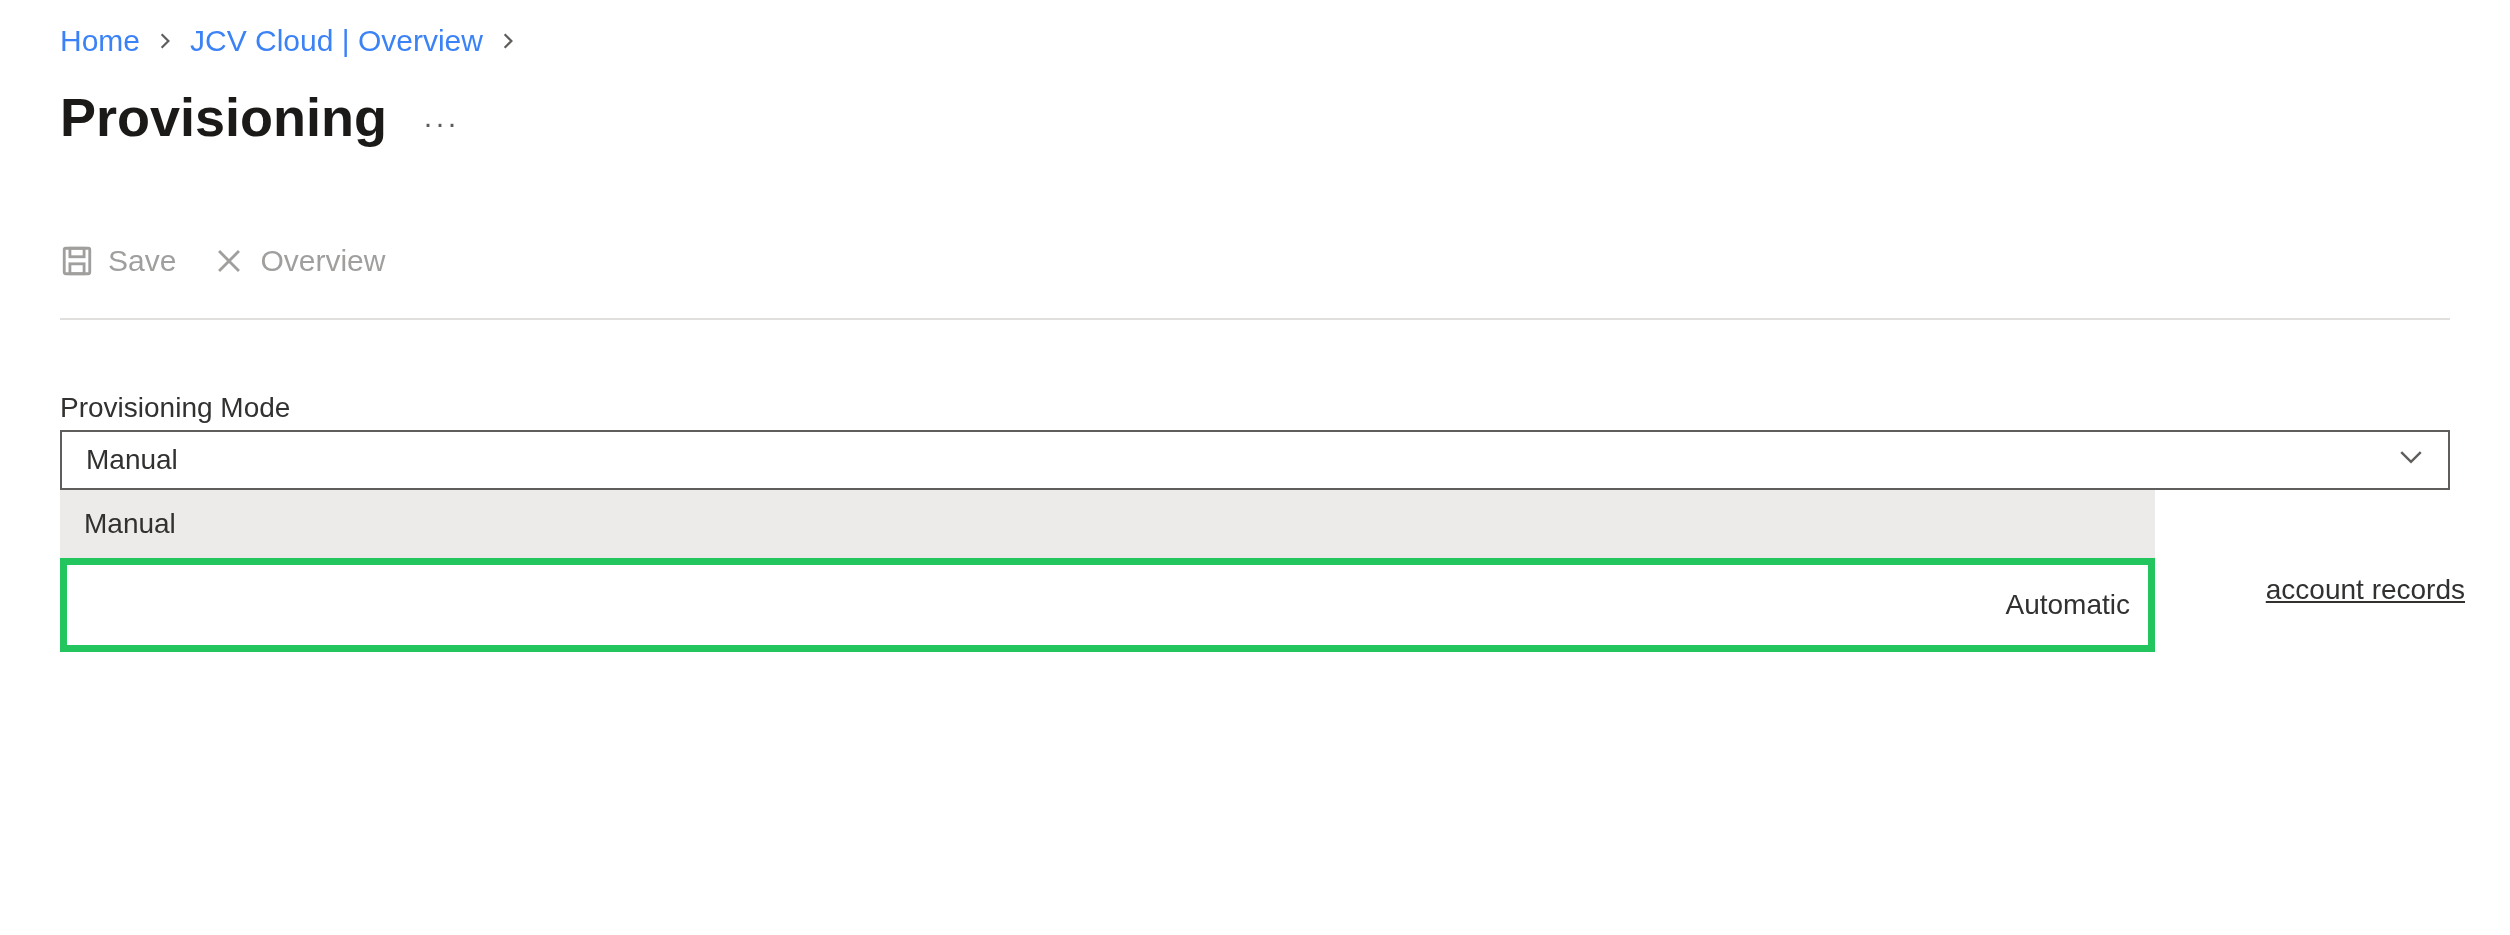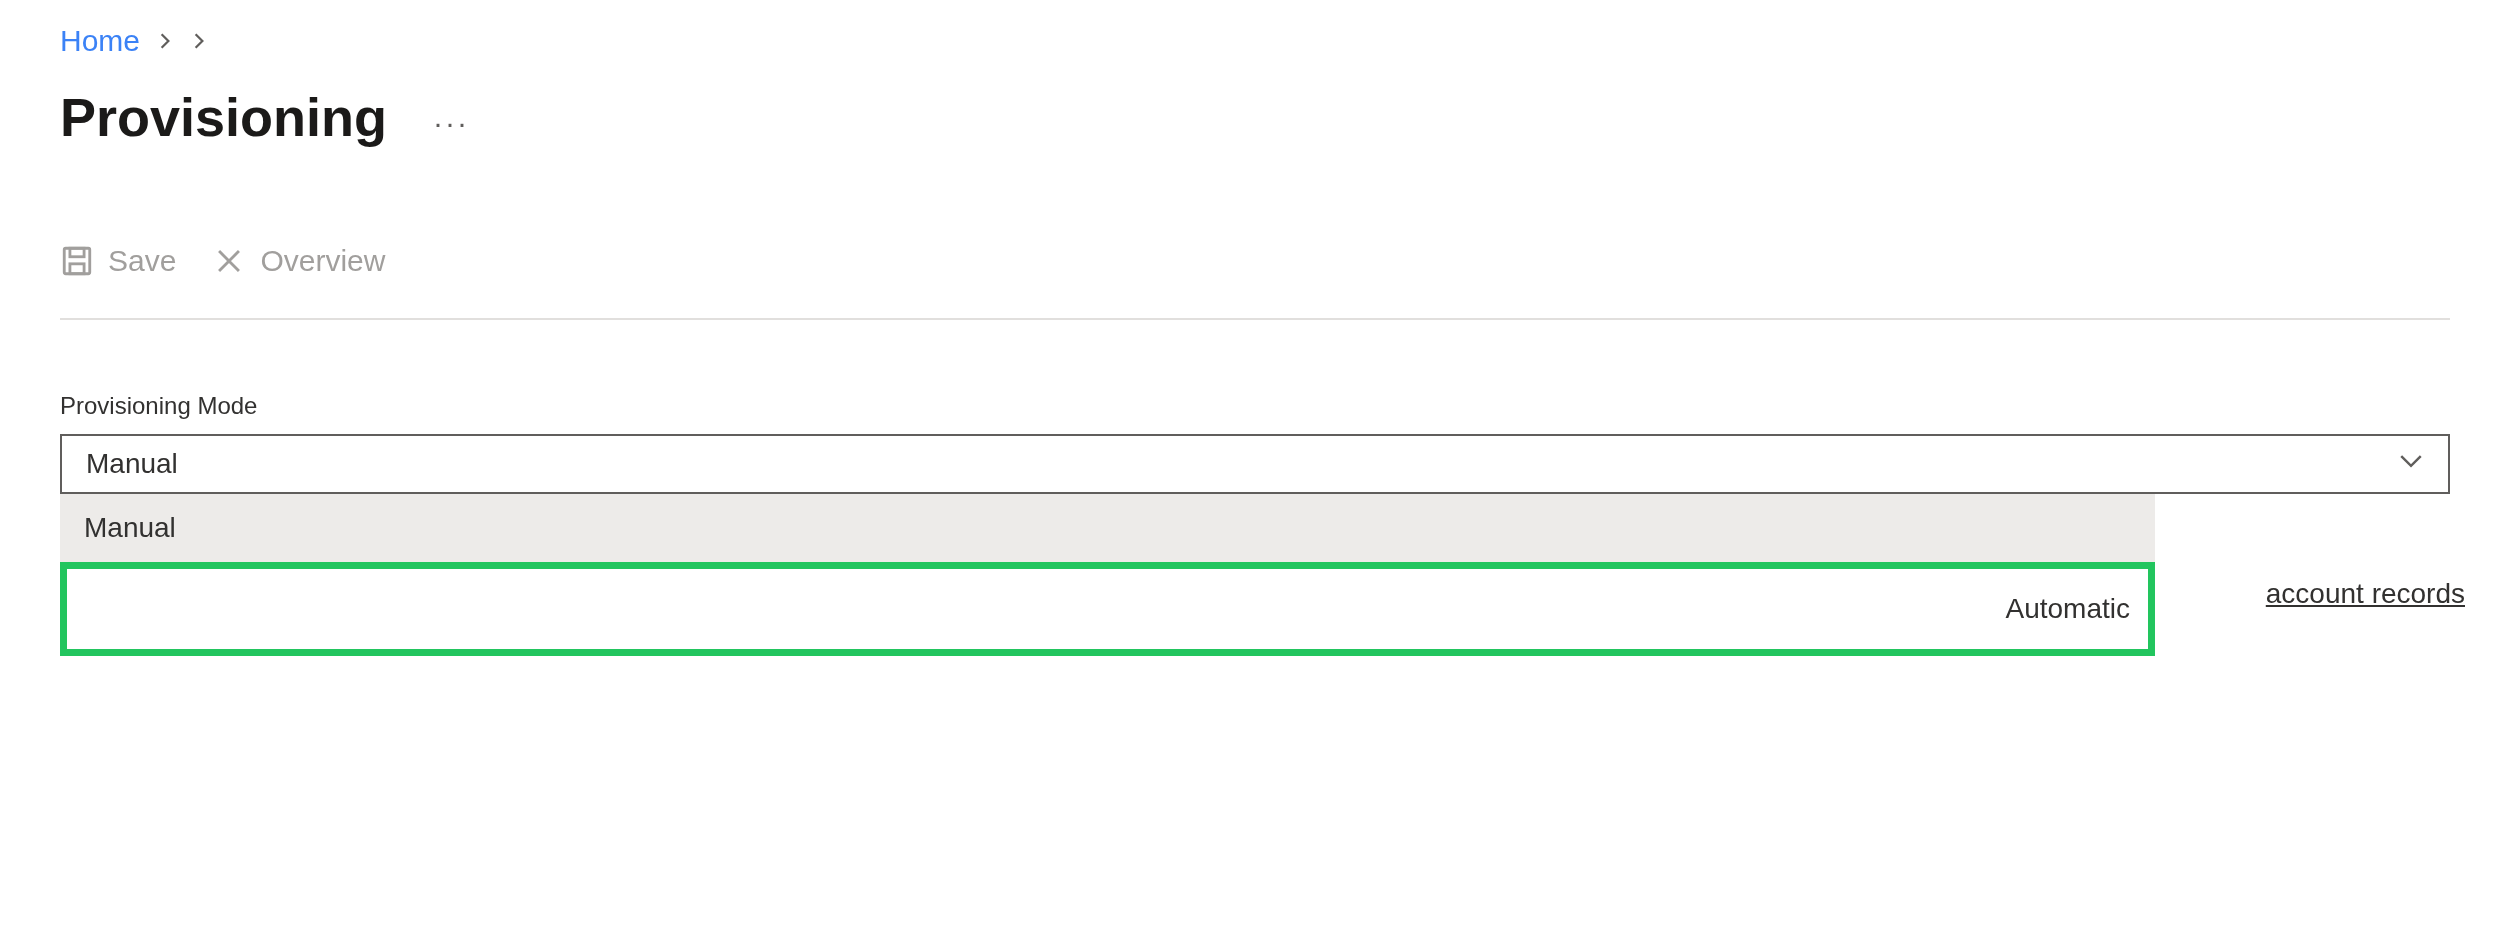--- a/index.html
+++ b/index.html
@@ -27,21 +27,21 @@
       color: #3b82f6;
       text-decoration: none;
     }
     .breadcrumb .sep {
       color: #605e5c;
       font-size: 28px;
     }
     .page-title-row {
       display: flex;
       align-items: center;
-      gap: 46px;
+      gap: 36px;
       margin-bottom: 96px;
     }
     .page-title {
       font-size: 54px;
       font-weight: 600;
       color: #1b1a19;
     }
     .more-dots {
       font-size: 30px;
       color: #605e5c;
@@ -66,23 +66,23 @@
       border: none;
       font-size: 30px;
       font-family: inherit;
       cursor: default;
     }
     .toolbar-btn svg {
       width: 34px;
       height: 34px;
     }
     .field-label {
-      font-size: 24px;
+      font-size: 28px;
       color: #323130;
-      margin-bottom: 14px;
+      margin-bottom: 6px;
     }
     .dropdown-wrapper {
       position: relative;
       width: 100%;
       border-radius: 11px;
     }
     .dropdown-select {
       width: 100%;
       border: 2px solid #605e5c;
       background: #ffffff;
@@ -132,20 +132,21 @@
 </head>
 <body>
 
 <nav class="breadcrumb">
   <a href="#">Home</a>
   <span class="sep">
     <svg width="18" height="18" viewBox="0 0 16 16" fill="none">
         <path d="M5 2 L11 8 L5 14" stroke="#605e5c" stroke-width="2" fill="none"></path>
       </svg>
   </span>
+  <a href="#">JCV Cloud | Overview</a>
   <span class="sep">
     <svg width="18" height="18" viewBox="0 0 16 16" fill="none">
         <path d="M5 2 L11 8 L5 14" stroke="#605e5c" stroke-width="2" fill="none"></path>
       </svg>
   </span>
 </nav>
 
 <div class="page-title-row">
   <h1 class="page-title">Provisioning</h1>
   <span class="more-dots">···</span>

